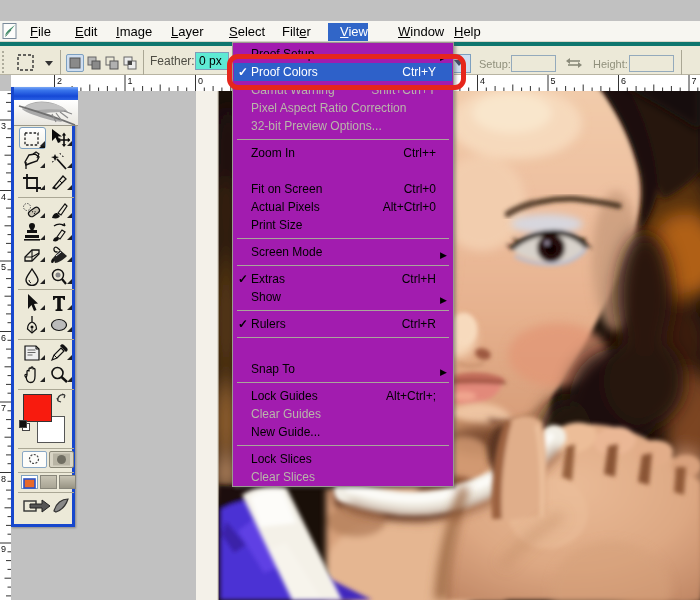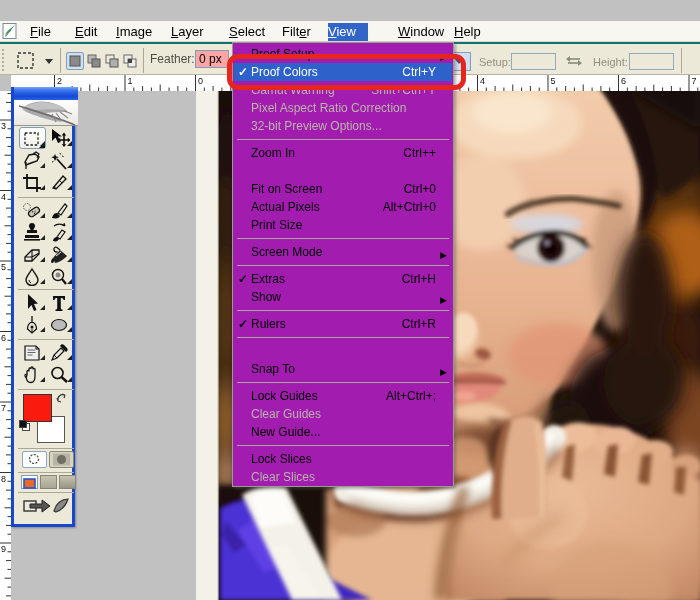--- a/index.html
+++ b/index.html
@@ -7,23 +7,23 @@
 #titlebar{position:absolute;left:0;top:0;width:700px;height:21px;
  background:linear-gradient(180deg,#76a7f5 0%,#3a76ec 8%,#1d50dd 30%,#0d3fd4 60%,#1b50de 90%,#2c63e8 100%);}
 #titletext{position:absolute;left:22px;top:2px;color:#fff;font-family:"Liberation Serif",serif;
  font-weight:bold;font-size:13.5px;letter-spacing:-0.1px;white-space:nowrap}
 #appicon{position:absolute;left:4px;top:3px;width:15px;height:15px}
 #menubar{position:absolute;left:0;top:21px;width:700px;height:21px;background:#f7f6f1;
  border-bottom:1px solid #d9d6ca;font-size:13px;color:#000}
 .mi{position:absolute;top:3px;height:17px;line-height:16px}
 .mi u{text-decoration:underline}
 #viewsel{position:absolute;left:328px;top:2px;width:40px;height:18px;background:#3166c8;color:#fff;
- text-align:left;line-height:17px}
+ text-align:right;line-height:17px}
 #optionsbar{position:absolute;left:0;top:42px;width:700px;height:33px;background:#ece9d8;
- border-top:2px solid #0f766e;border-bottom:1px solid #b8b4a2}
+ border-top:4px solid #0f766e;border-bottom:1px solid #b8b4a2}
 #hruler{position:absolute;left:11px;top:75px;width:689px;height:16px;background:#fff}
 #vruler{position:absolute;left:0;top:91px;width:11px;height:509px;background:#fff}
 #photo{position:absolute;left:196px;top:91px;width:504px;height:509px}
 #dropdown{position:absolute;left:232px;top:42px;width:222px;height:445px;background:#a21caf;
  border:1px solid #9a9a90;box-shadow:2px 2px 3px rgba(80,80,80,.45);font-size:12px}
 .dd{position:absolute;left:1px;width:218px;height:18px;line-height:18px;color:#000;white-space:nowrap}
 .dd .lab{position:absolute;left:17px;top:0}
 .dd .sc{position:absolute;right:16px;top:0}
 .dd .arr{position:absolute;right:5px;top:3px;font-size:9px}
 .dd .chk{position:absolute;left:4px;top:0;font-size:12px;font-weight:bold}
@@ -77,21 +77,21 @@
         <rect x="22" y="3" width="8" height="8" fill="#b8b8b8" stroke="#666"></rect>
         <rect x="26" y="7" width="8" height="8" fill="#8a8a8a" stroke="#555"></rect>
         <rect x="40" y="3" width="8" height="8" fill="#ece9d8" stroke="#666"></rect>
         <rect x="44" y="7" width="8" height="8" fill="#b0b0b0" stroke="#555"></rect>
         <rect x="58" y="3" width="8" height="8" fill="#ececec" stroke="#666"></rect>
         <rect x="62" y="7" width="8" height="8" fill="#ececec" stroke="#666"></rect>
         <rect x="62" y="7" width="4" height="4" fill="#444"></rect>
       </svg>
 <div style="position:absolute;left:143px;top:4px;width:1px;height:25px;background:#aaa795"></div>
 <div style="position:absolute;left:150px;top:8px;color:#4e4d44;font-size:12px">Feather:</div>
-<div style="position:absolute;left:195px;top:6px;width:34px;height:18px;background:#fca5a5;border:1px solid #7f9db9;font-size:12px;line-height:16px;padding-left:3px">0 px</div>
+<div style="position:absolute;left:195px;top:6px;width:34px;height:18px;background:#5eead4;border:1px solid #7f9db9;font-size:12px;line-height:16px;padding-left:3px">0 px</div>
 <div style="position:absolute;left:449px;top:8px;width:22px;height:19px;background:#cfdef0;border:1px solid #7da0c0"></div>
 <svg style="position:absolute;left:453px;top:13px" width="12" height="8" viewBox="0 0 12 8">
         <path d="M1 1 l10 0 l-5 6 z" fill="#44506a"></path>
       </svg>
 <div class="obtxt" style="left:479px;top:12px">Setup:</div>
 <div class="obbox" style="left:511px;top:9px;width:45px"></div>
 <svg style="position:absolute;left:565px;top:11px" width="18" height="12" viewBox="0 0 18 12">
         <g stroke="#8a8a7a" stroke-width="1.6" fill="none">
           <path d="M3 4 h12"></path>
           <path d="M3 8 h12"></path>

